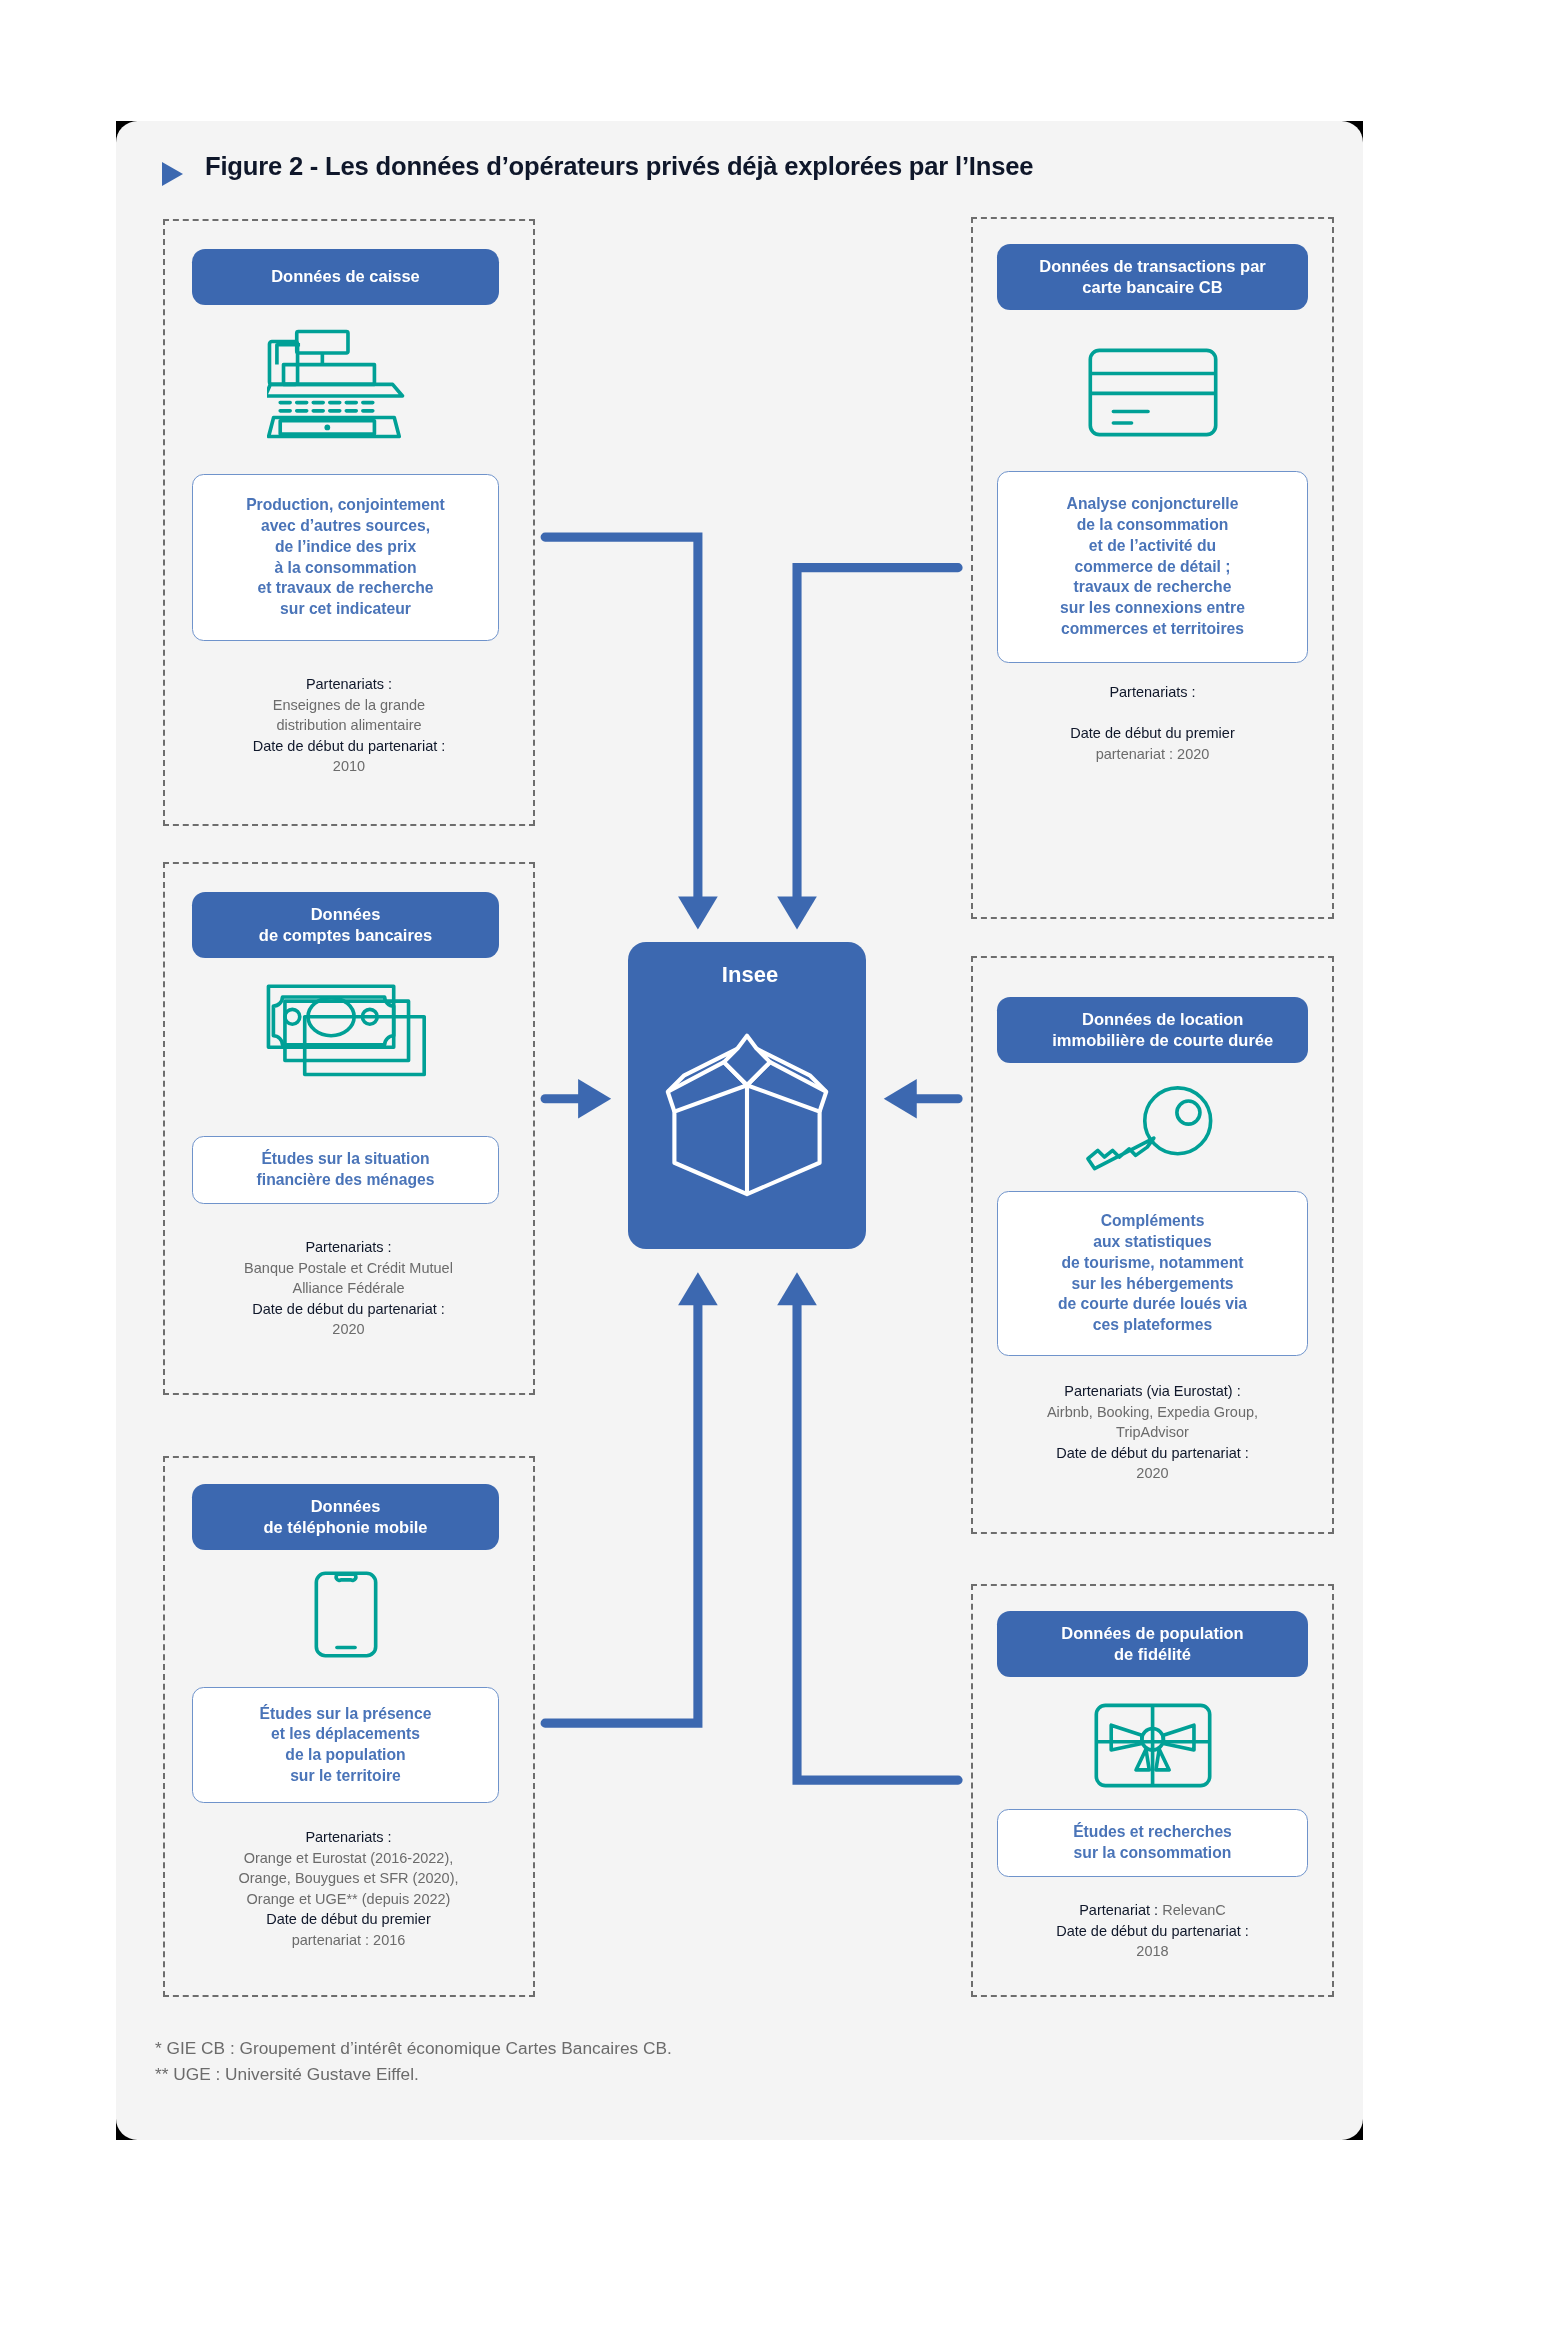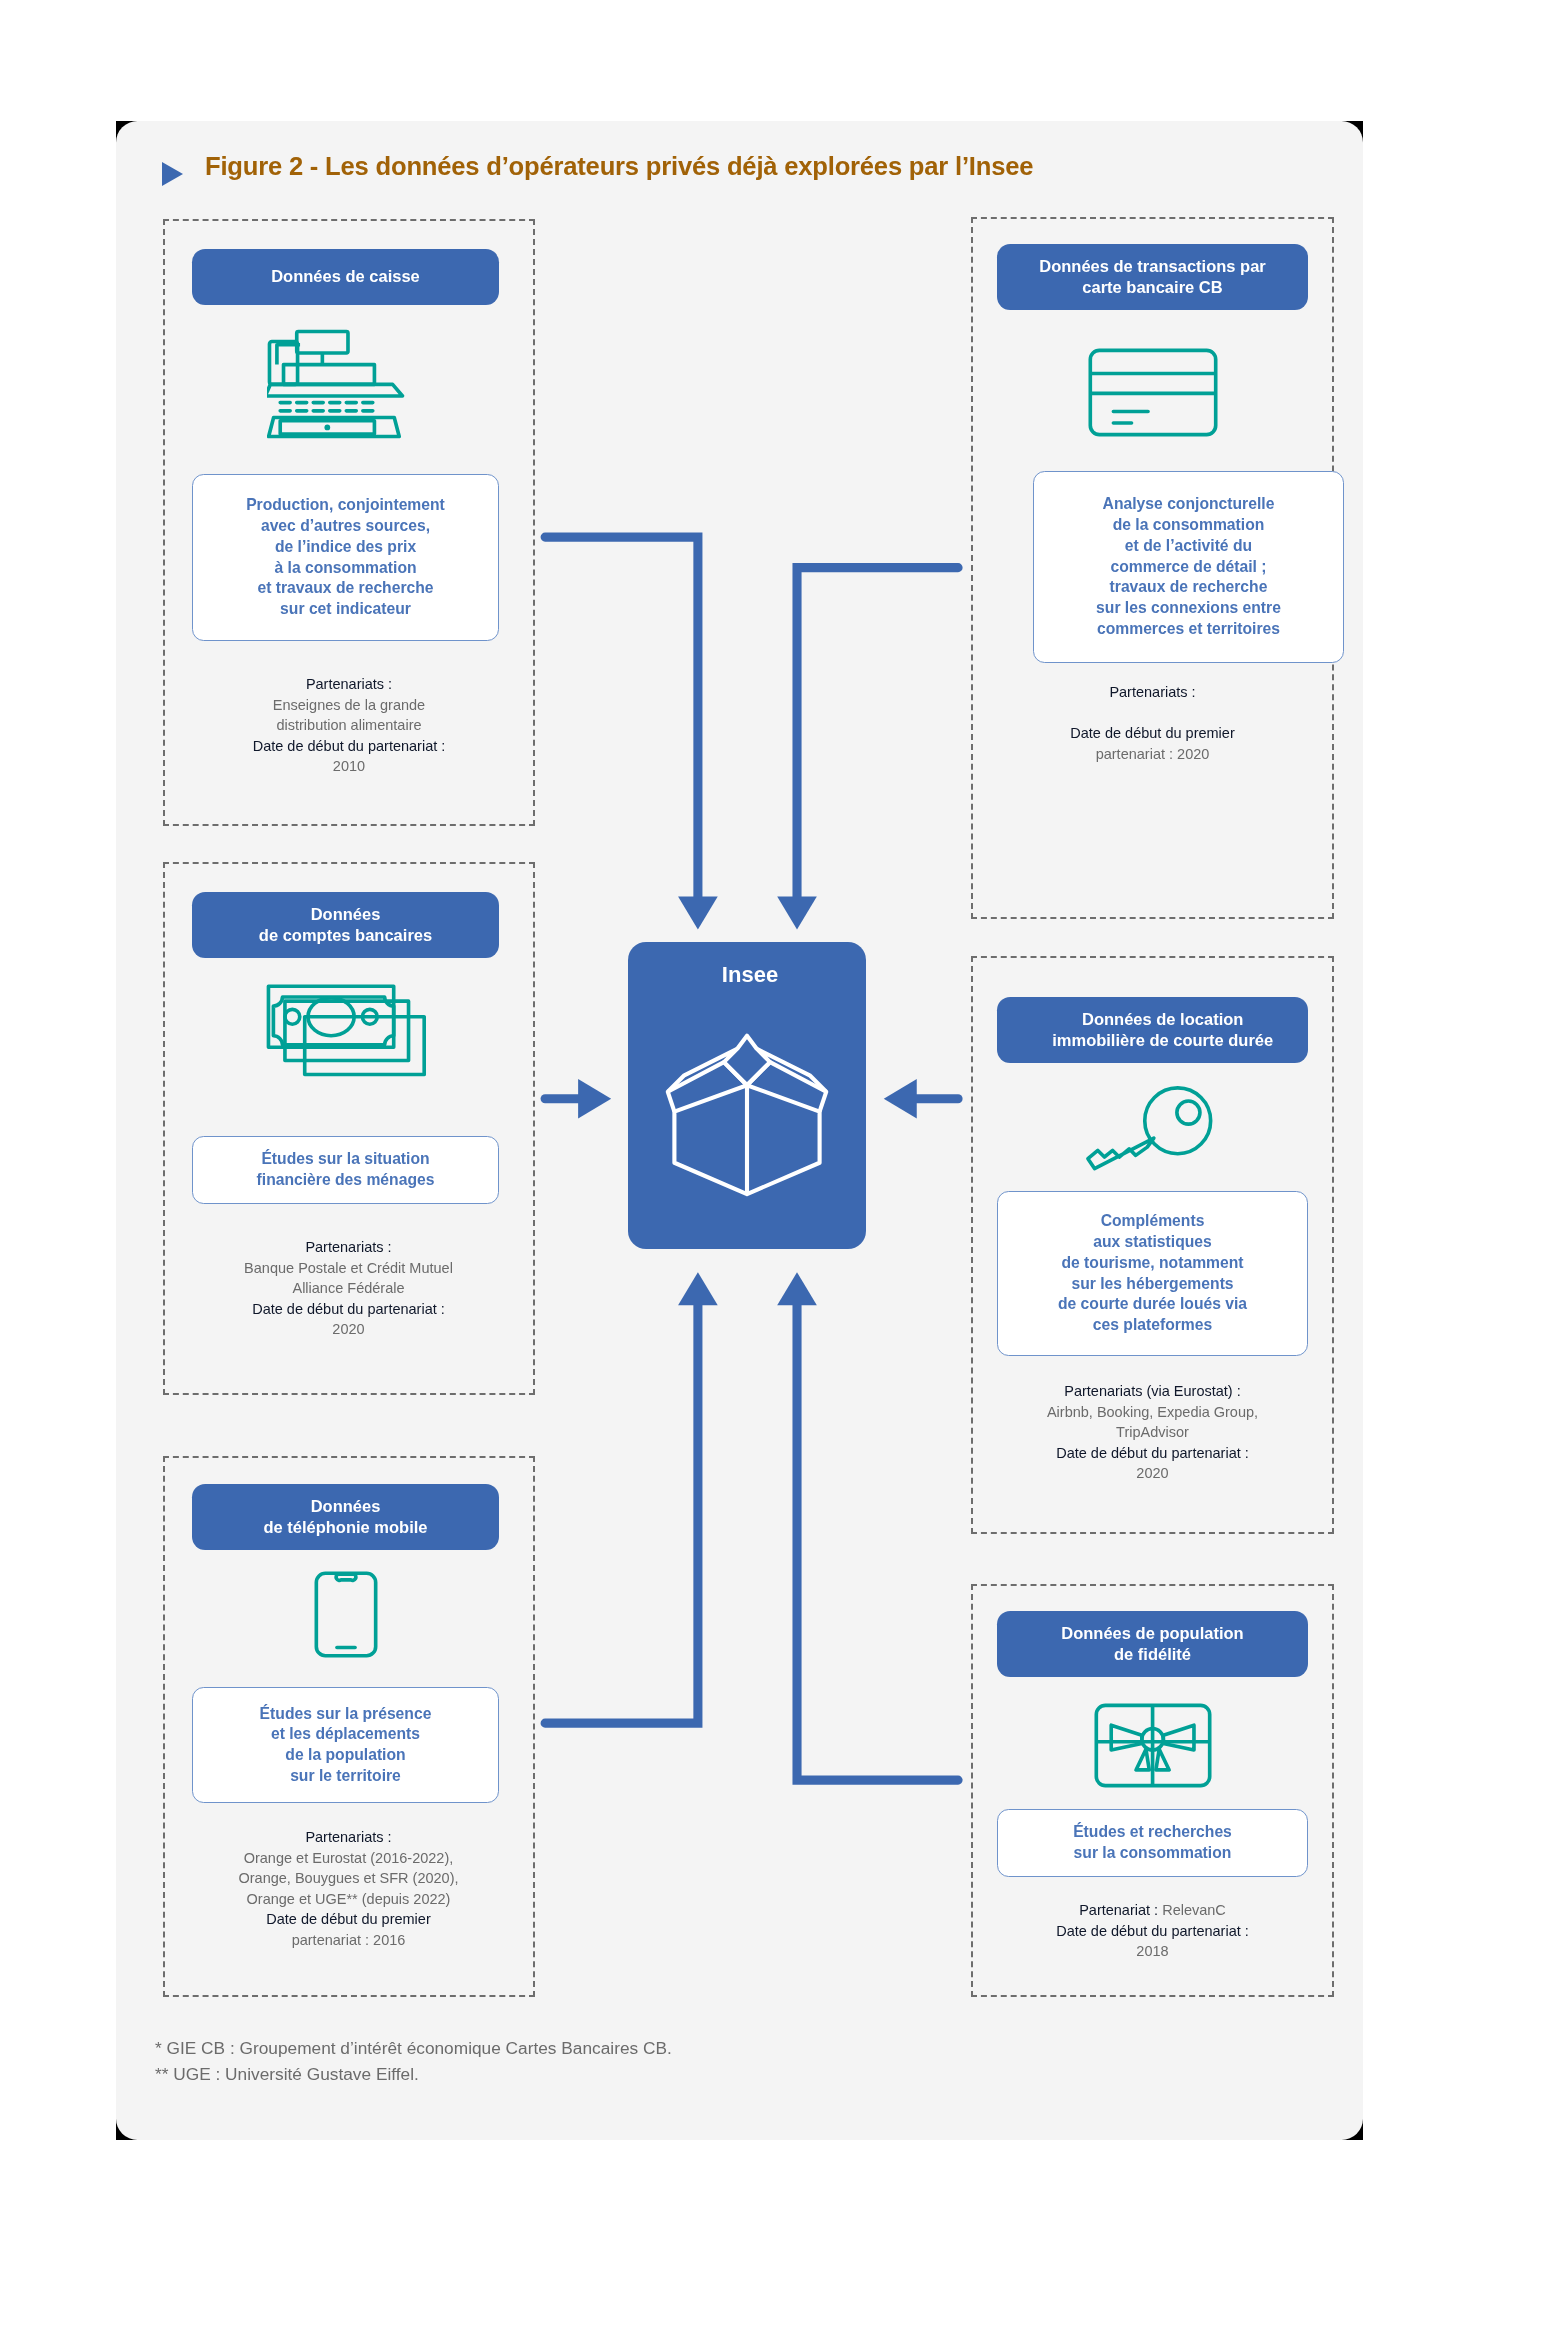--- a/index.html
+++ b/index.html
@@ -7,21 +7,21 @@
   .corner{position:absolute;width:33px;height:33px;background:#000;z-index:0;}
   .corner.tl{left:116px;top:121px;border-top-left-radius:0;}
   .corner.tr{left:1330px;top:121px;}
   .corner.bl{left:116px;top:2107px;}
   .corner.br{left:1330px;top:2107px;}
   .corner-mask{position:absolute;left:116px;top:121px;width:1247px;height:2019px;background:#f4f4f4;border-radius:21.5px;z-index:1;}
 
   
   #figure-title{
     position:absolute;left:205px;top:152px;z-index:5;
-    color:#a16207;font-size:25.6px;font-weight:bold;letter-spacing:-0.2px;white-space:nowrap;
+    color:#0f172a;font-size:25.6px;font-weight:bold;letter-spacing:-0.2px;white-space:nowrap;
   }
   #title-triangle{
     position:absolute;left:162px;top:162px;width:0;height:0;z-index:5;
     border-left:21.5px solid #3c68b0;border-top:12.4px solid transparent;border-bottom:12.4px solid transparent;
   }
 
   
   .dashed-box{position:absolute;border:2.1px dashed #6d6d6d;z-index:2;box-sizing:border-box;}
 
   
@@ -193,21 +193,21 @@
 <div class="dashed-box" style="left:971px;top:217px;width:363px;height:702px;"></div>
 <div class="pill" style="left:997px;top:244px;width:311px;height:66px;white-space:pre-line;">Données de transactions par
 carte bancaire CB</div>
 <div class="icon-wrap" style="left:1074px;top:343px;width:157px;height:99px;">
   <svg width="132" height="91" viewBox="0 0 160 110" fill="none" stroke="#00a096" stroke-width="4.4" stroke-linejoin="round">
     <rect x="4" y="4" width="152" height="102" rx="11"></rect>
     <path d="M4 32 h152 M4 56 h152"></path>
     <path d="M32 78 h42 M32 92 h22" stroke-linecap="round"></path>
   </svg>
 </div>
-<div class="stmt" style="left:997px;top:471px;width:311px;height:192px;white-space:pre-line;margin-left:36px;">Analyse conjoncturelle
+<div class="stmt" style="left:997px;top:471px;width:311px;height:192px;white-space:pre-line;">Analyse conjoncturelle
 de la consommation
 et de l’activité du
 commerce de détail ;
 travaux de recherche
 sur les connexions entre
 commerces et territoires</div>
 <div class="partners" style="left:971px;top:682px;width:363px;">
   <b>Partenariats :</b><br>
   <br>
   <b>Date de début du premier</b><br>

